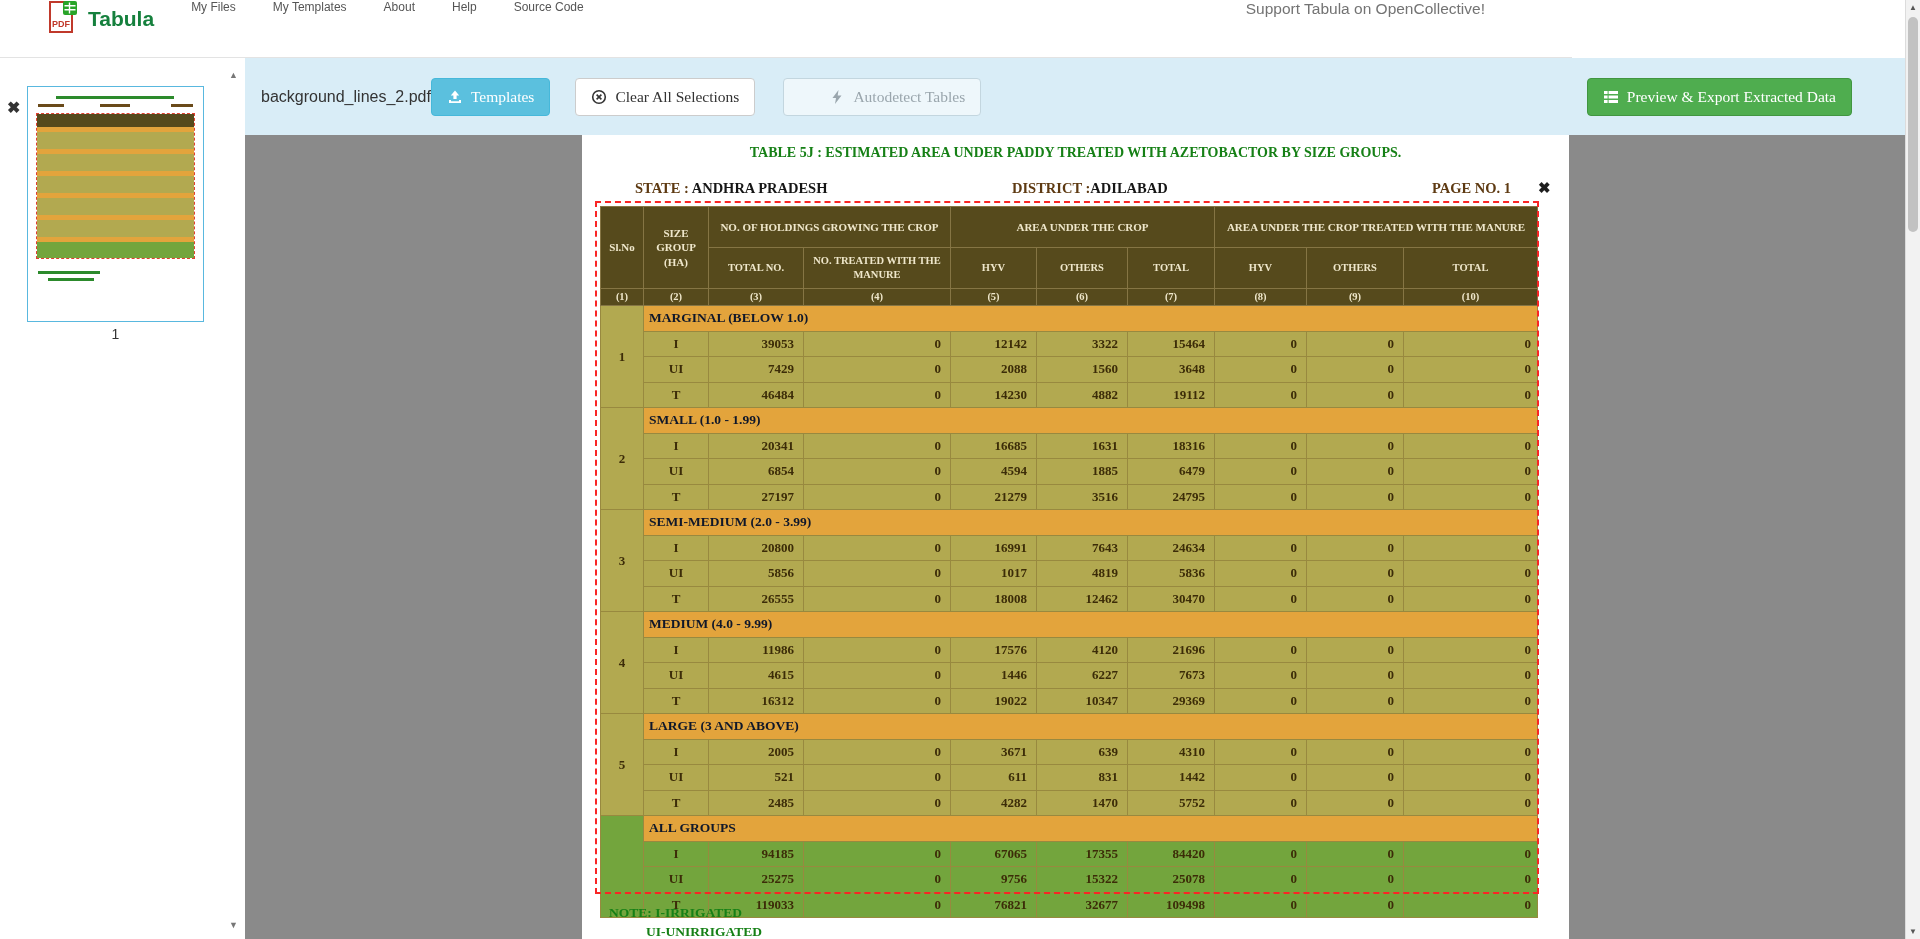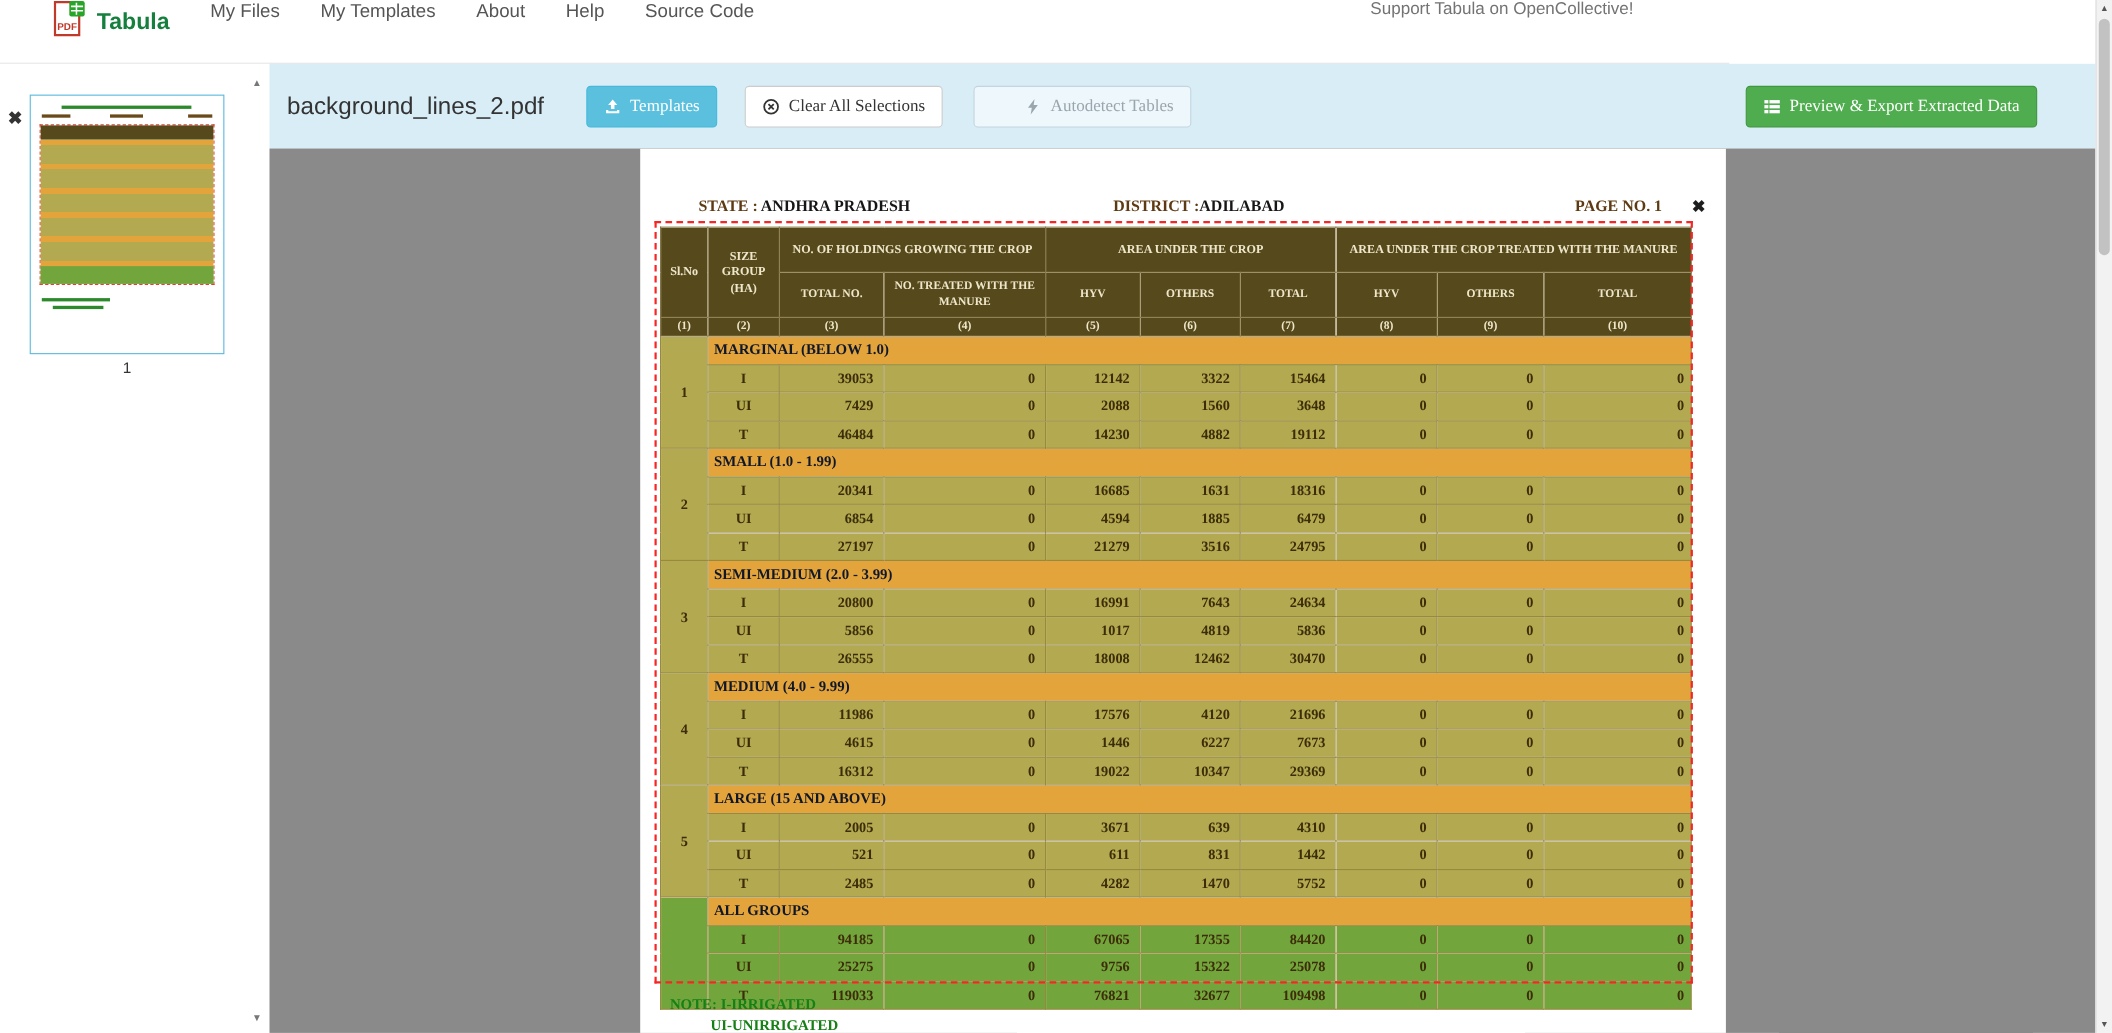--- a/index.html
+++ b/index.html
@@ -5,21 +5,21 @@
   html,body { margin:0; padding:0; background:#fff; }
   body { font-family:"Liberation Sans",sans-serif; }
   .app { position:relative; width:1920px; height:939px; overflow:hidden; background:#fff; }
 
   
   .navbar { position:absolute; left:0; top:0; width:1572px; height:58px; background:#fff;
             border-bottom:1px solid #e3e3e3; box-sizing:border-box; display:flex; align-items:flex-start; padding-left:48px; }
   .brand { display:flex; align-items:center; gap:10px; cursor:pointer; }
   .brand-text { font-size:21px; font-weight:bold; color:#15803d; }
   .nav { display:flex; margin-left:37px; gap:37px; }
-  .nav-item { font-size:17px; color:#555; text-decoration:none; cursor:pointer; }
+  .nav-item { font-size:12px; color:#555; text-decoration:none; cursor:pointer; }
   .support { position:absolute; right:87px; font-size:15.5px; color:#737373; text-decoration:none; cursor:pointer; }
 
   
   .sidebar { position:absolute; left:0; top:58px; width:245px; height:881px; background:#fff; }
   .file-close { position:absolute; left:5px; top:38px; border:none; background:none; font-size:16px; font-weight:bold;
                 color:#333; cursor:pointer; z-index:3; padding:2px; }
   .thumb { position:absolute; left:27px; top:28px; width:177px; height:236px; background:#fff;
            border:1px solid #59b8df; box-sizing:border-box; cursor:pointer; }
   .mini-title { position:absolute; left:28px; top:9px; width:118px; height:3px; background:#2c8a2c; }
   .mini-meta span { position:absolute; top:17px; height:3px; background:#6a4a1a; }
@@ -31,21 +31,21 @@
   .mini-green { position:absolute; left:0; right:0; bottom:0; height:16px; background:#73a53d; }
   .mini-note { position:absolute; height:3px; background:#2c8a2c; }
   .mn1 { left:10px; top:184px; width:62px; } .mn2 { left:20px; top:191px; width:46px; }
   .thumb-num { position:absolute; left:27px; top:268px; width:177px; text-align:center; font-size:14px; color:#333; }
   .side-arrow { position:absolute; left:226px; width:15px; text-align:center; font-size:9px; color:#777; cursor:pointer; }
   .side-arrow.up { top:12px; } .side-arrow.down { top:862px; }
 
   
   .toolbar { position:absolute; left:245px; top:58px; width:1660px; height:77px; background:#d9edf7;
              box-sizing:border-box; display:flex; align-items:center; padding:0 53px 0 16px; }
-  .filename { font-size:22px; color:#333; margin-right:38px; white-space:nowrap; }
+  .filename { font-size:16px; color:#333; white-space:nowrap; }
   .btn { display:inline-flex; align-items:center; gap:8px; height:38px; padding:0 15px; font-size:15.5px;
          font-family:Liberation Serif, serif; border-radius:4px; border:1px solid #ccc; background:#fff; color:#333;
          cursor:pointer; white-space:nowrap; }
   .btn-info { background:#5bc0de; border-color:#46b8da; color:#fff; }
   .btn-success { background:#4fad4f; border-color:#419641; color:#fff; }
   .btn.disabled { background:rgba(255,255,255,.55); border-color:#c3d6df; color:#9aa6ad; cursor:not-allowed;padding-left:45px; }
   .ml { margin-left:25px;text-align:right; } .ml2 { margin-left:28px; }
   .spacer { flex:1; }
   .bicon { display:inline-flex; align-items:center; }
 
@@ -179,20 +179,21 @@
           <rect x="1" y="11" width="3.6" height="3"></rect>
             <rect x="5.6" y="11" width="9.4" height="3"></rect>
         </svg>
       </span>
       <span>Preview &amp; Export Extracted Data</span>
     </button>
   </div>
 
   <main class="doc-area">
     <div class="pdf-page">
+      <div class="pdf-title">TABLE 5J : ESTIMATED AREA UNDER PADDY  TREATED WITH AZETOBACTOR BY SIZE GROUPS.</div>
       <div class="meta state"><span class="mlabel">STATE :</span> <span class="mval">ANDHRA PRADESH</span></div>
       <div class="meta district"><span class="mlabel">DISTRICT :</span><span class="mval">ADILABAD</span></div>
       <div class="meta pageno">PAGE NO. 1</div>
 
       <table id="extract-table">
           <colgroup>
             <col style="width: 43px;">
             <col style="width: 65px;">
             <col style="width: 95px;">
             <col style="width: 147px;">
@@ -378,21 +379,21 @@
               <td class="val">0</td>
               <td class="val">19022</td>
               <td class="val">10347</td>
               <td class="val">29369</td>
               <td class="val">0</td>
               <td class="val">0</td>
               <td class="val">0</td>
             </tr>
             <tr class="row-band">
               <td class="slno" rowspan="4">5</td>
-              <td class="band" colspan="9">LARGE (15 AND ABOVE)</td>
+              <td class="band" colspan="9">LARGE (3 AND ABOVE)</td>
             </tr>
             <tr class="row-data">
               <td class="rtype">I</td>
               <td class="val">2005</td>
               <td class="val">0</td>
               <td class="val">3671</td>
               <td class="val">639</td>
               <td class="val">4310</td>
               <td class="val">0</td>
               <td class="val">0</td>

